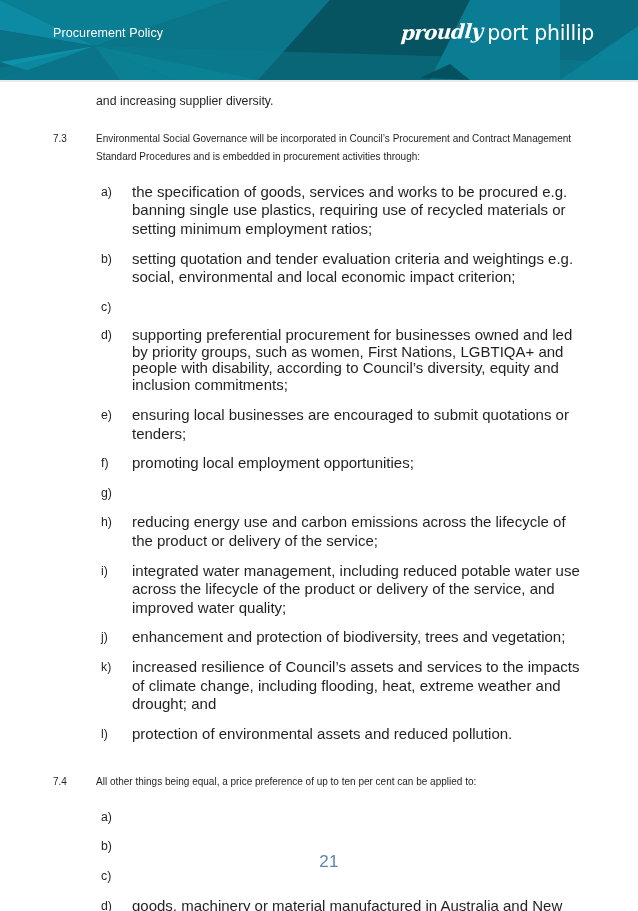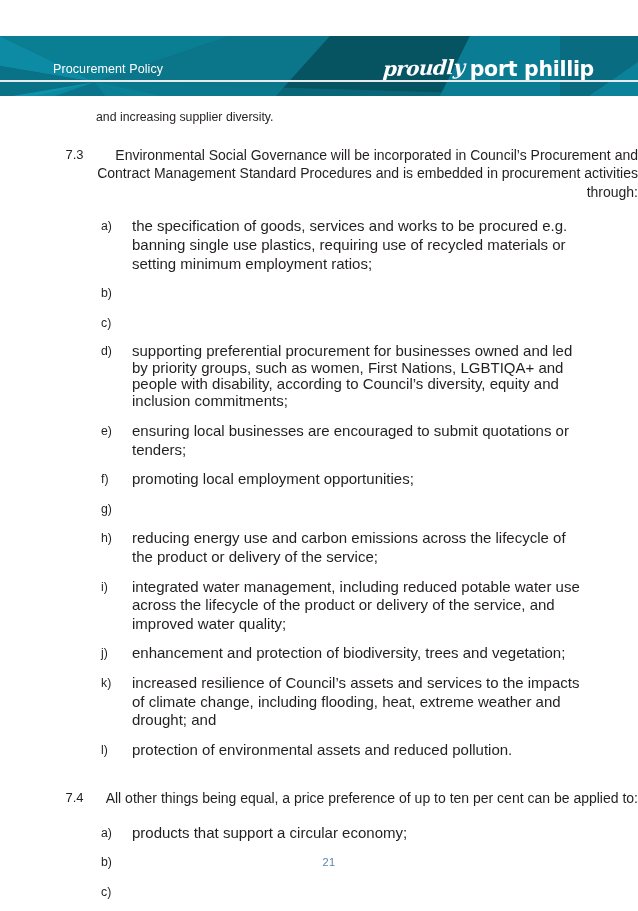--- a/index.html
+++ b/index.html
@@ -14,24 +14,23 @@
     font-family: "Liberation Sans", sans-serif;
     color: #231f20;
     overflow: hidden;
     position: relative;
   }
 
   
   .page-header {
     position: relative;
     width: 638px;
-    height: 60px;
+    height: 80px;
     overflow: hidden;
     background: #0b6a7d;
-    margin-top: 36px;
   }
   .page-header svg.header-art {
     position: absolute;
     inset: 0;
     width: 638px;
     height: 80px;
     display: block;
   }
   .header-title {
     position: absolute;
@@ -59,21 +58,21 @@
     font-size: 20px;
     font-weight: 700;
     letter-spacing: -0.6px;
     transform: skewX(-6deg) rotate(-1.5deg);
     transform-origin: left bottom;
     margin-right: 6px;
   }
   .brand-bold {
     font-family: "DejaVu Sans", sans-serif;
     font-size: 20.5px;
-    font-weight: 700;
+    font-weight: 400;
     letter-spacing: -0.3px;
   }
   .header-rule {
     position: absolute;
     left: 0;
     top: 80px;
     width: 638px;
     height: 2px;
     background: #e8eaec;
     z-index: 6;
@@ -89,29 +88,28 @@
   .clause {
     position: relative;
     display: flex;
     align-items: flex-start;
     padding-left: 53px;
     margin-bottom: 0;
   }
   .clause-num {
     width: 43px;
     flex: 0 0 43px;
-    font-size: 13px;
-    line-height: 18.6px;
-    text-align: center;
+    font-size: 10px;
+    line-height: 18.6px;
   }
   .clause-text {
     flex: 1 1 auto;
-    font-size: 14px;
-    line-height: 18.6px;
-    text-align: right;
+    font-size: 10px;
+    line-height: 18.6px;
+    padding-right: 50px;
   }
 
   
   .continuation {
     padding-left: 96px;
     padding-right: 58px;
     font-size: 12.3px;
     line-height: 18.6px;
     margin: 0 0 19px 0;
   }
@@ -158,21 +156,21 @@
 
   
   .page-footer {
     position: absolute;
     left: 0;
     right: 0;
     top: 852px;
     text-align: center;
   }
   .page-number {
-    font-size: 11px;
+    font-size: 17px;
     color: #5b84b1;
     letter-spacing: 0.4px;
     margin-left: 20px;
   }
 </style>
 </head>
 <body>
 
 <div class="page-header">
   <svg class="header-art" viewBox="0 0 638 80" preserveAspectRatio="none">
@@ -217,20 +215,21 @@
 
   <div class="block-gap"></div>
 
   <ul class="sub-list">
     <li class="sub-item">
       <span class="sub-marker">a)</span>
       <span class="sub-text">the specification of goods, services and works to be procured e.g. banning single use plastics, requiring use of recycled materials or setting minimum employment ratios;</span>
     </li>
     <li class="sub-item">
       <span class="sub-marker">b)</span>
+      <span class="sub-text">setting quotation and tender evaluation criteria and weightings e.g. social, environmental and local economic impact criterion;</span>
     </li>
     <li class="sub-item">
       <span class="sub-marker">c)</span>
     </li>
     <li class="sub-item lead-tight">
       <span class="sub-marker">d)</span>
       <span class="sub-text">supporting preferential procurement for businesses owned and led by priority groups, such as women, First Nations, LGBTIQA+ and people with disability, according to Council’s diversity, equity and inclusion commitments;</span>
     </li>
     <li class="sub-item">
       <span class="sub-marker">e)</span>
@@ -270,21 +269,20 @@
   <div class="clause">
     <div class="clause-num">7.4</div>
     <div class="clause-text">All other things being equal, a price preference of up to ten per cent can be applied to:</div>
   </div>
 
   <div class="block-gap"></div>
 
   <ul class="sub-list">
     <li class="sub-item">
       <span class="sub-marker">a)</span>
-      <span class="sub-text">products that support a circular economy;</span>
     </li>
     <li class="sub-item">
       <span class="sub-marker">b)</span>
     </li>
     <li class="sub-item">
       <span class="sub-marker">c)</span>
     </li>
     <li class="sub-item">
       <span class="sub-marker">d)</span>
       <span class="sub-text">goods, machinery or material manufactured in Australia and New Zealand;</span>

